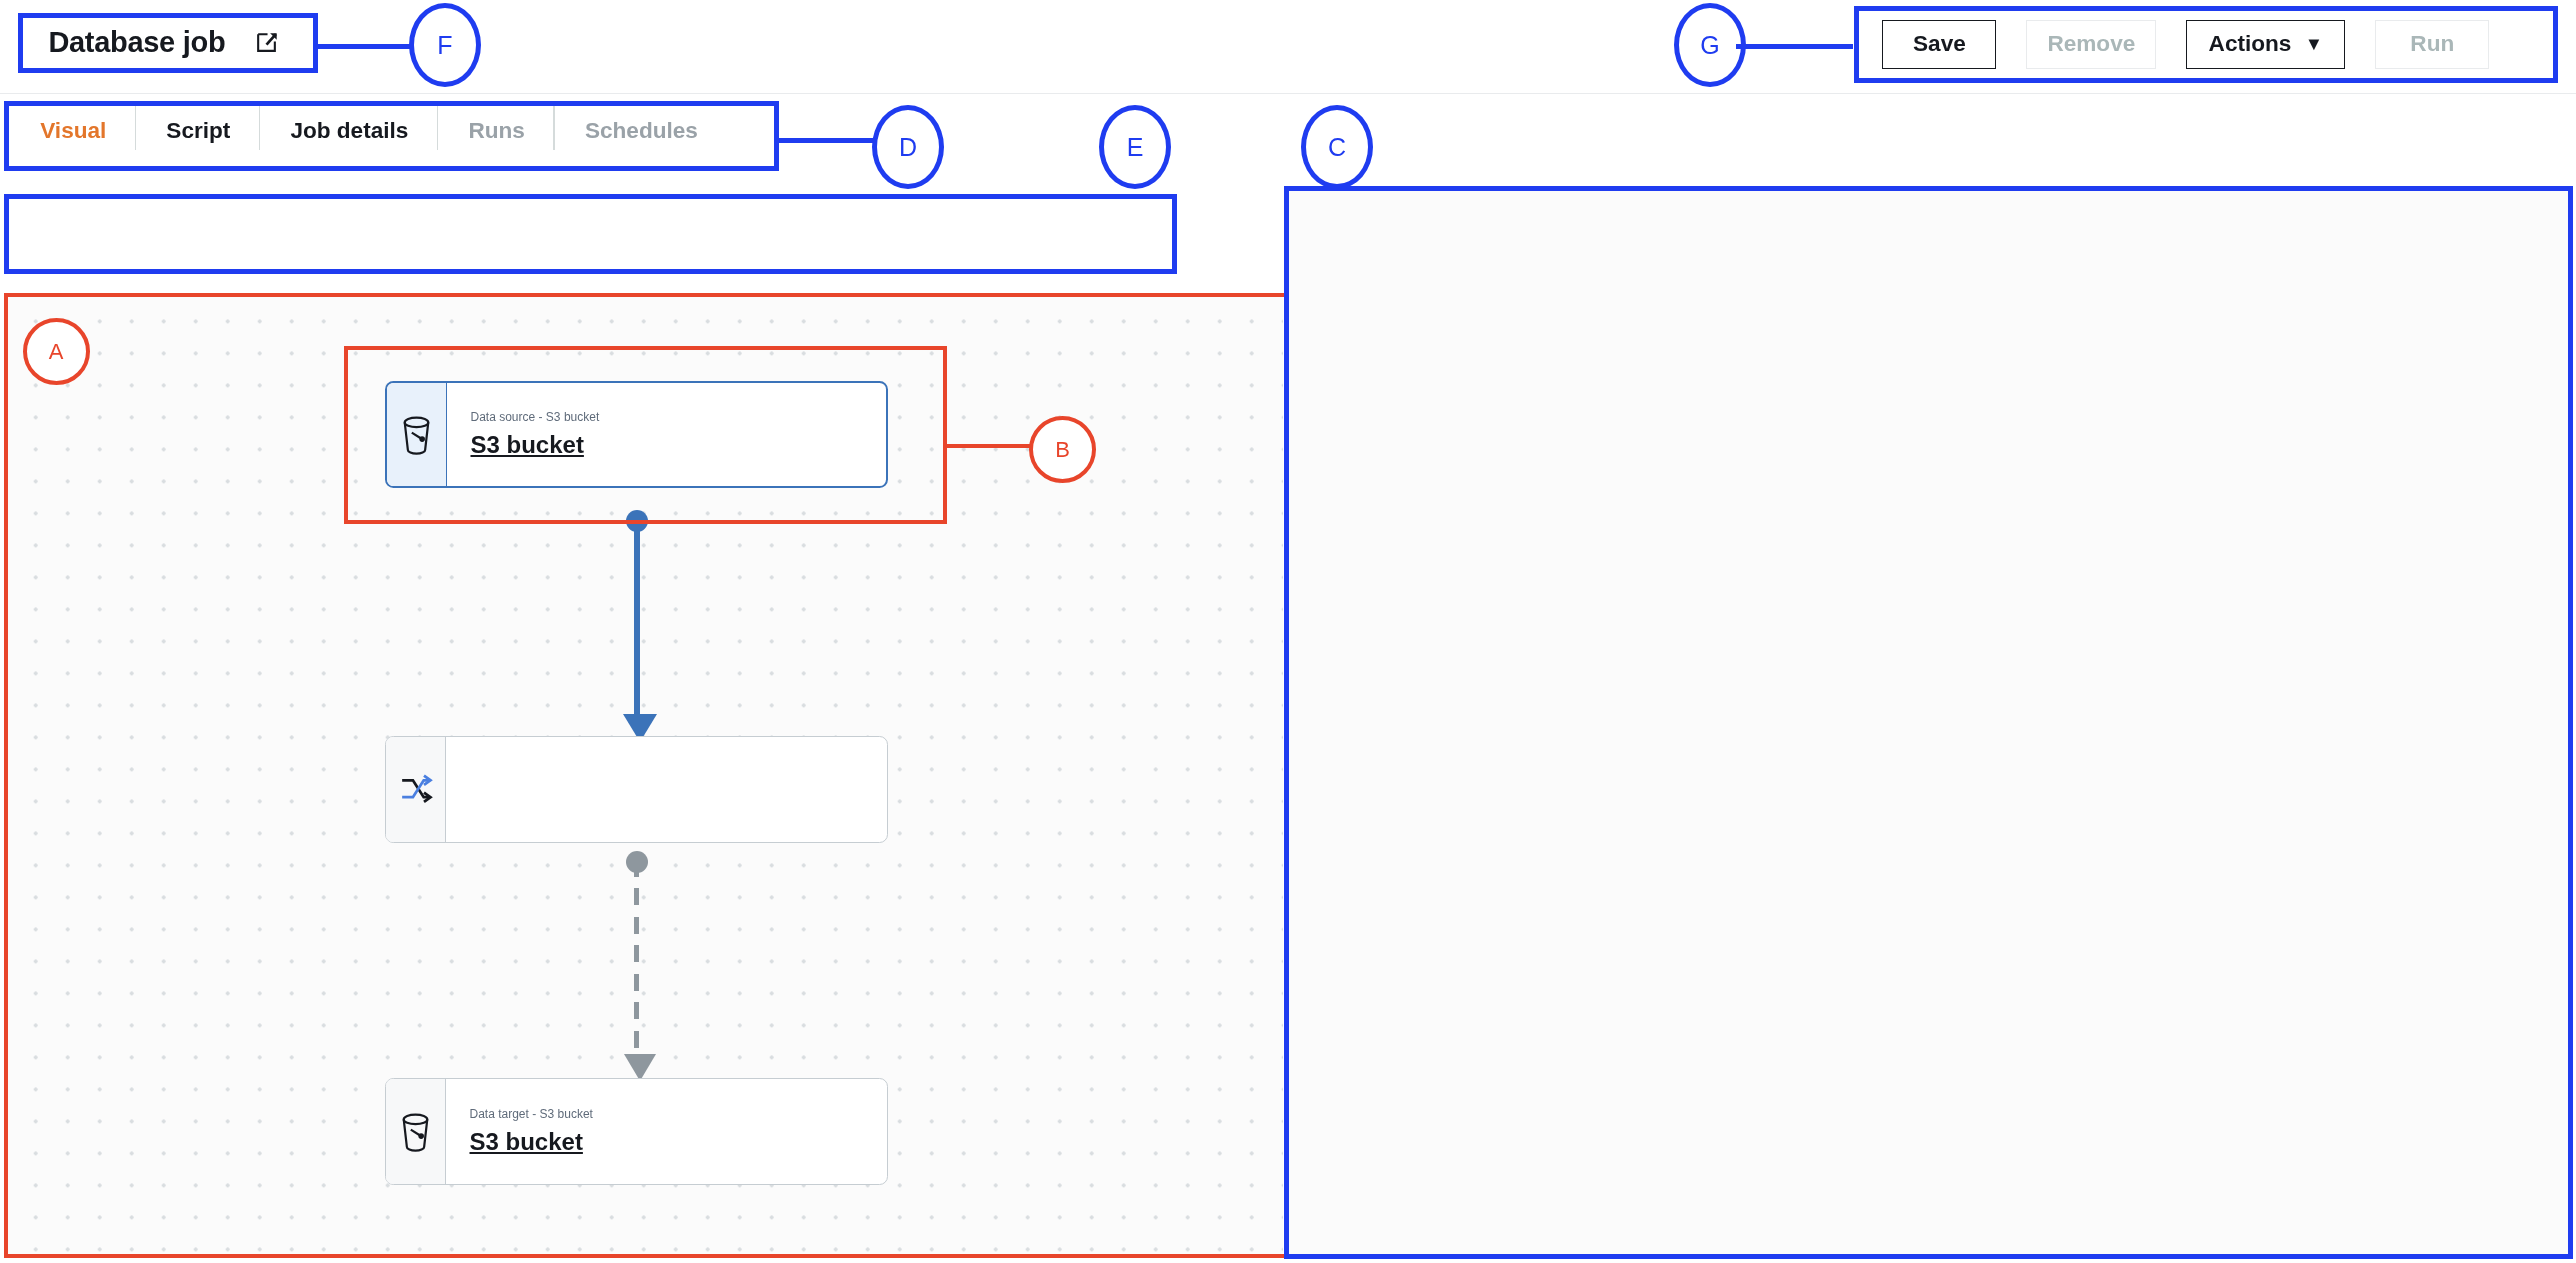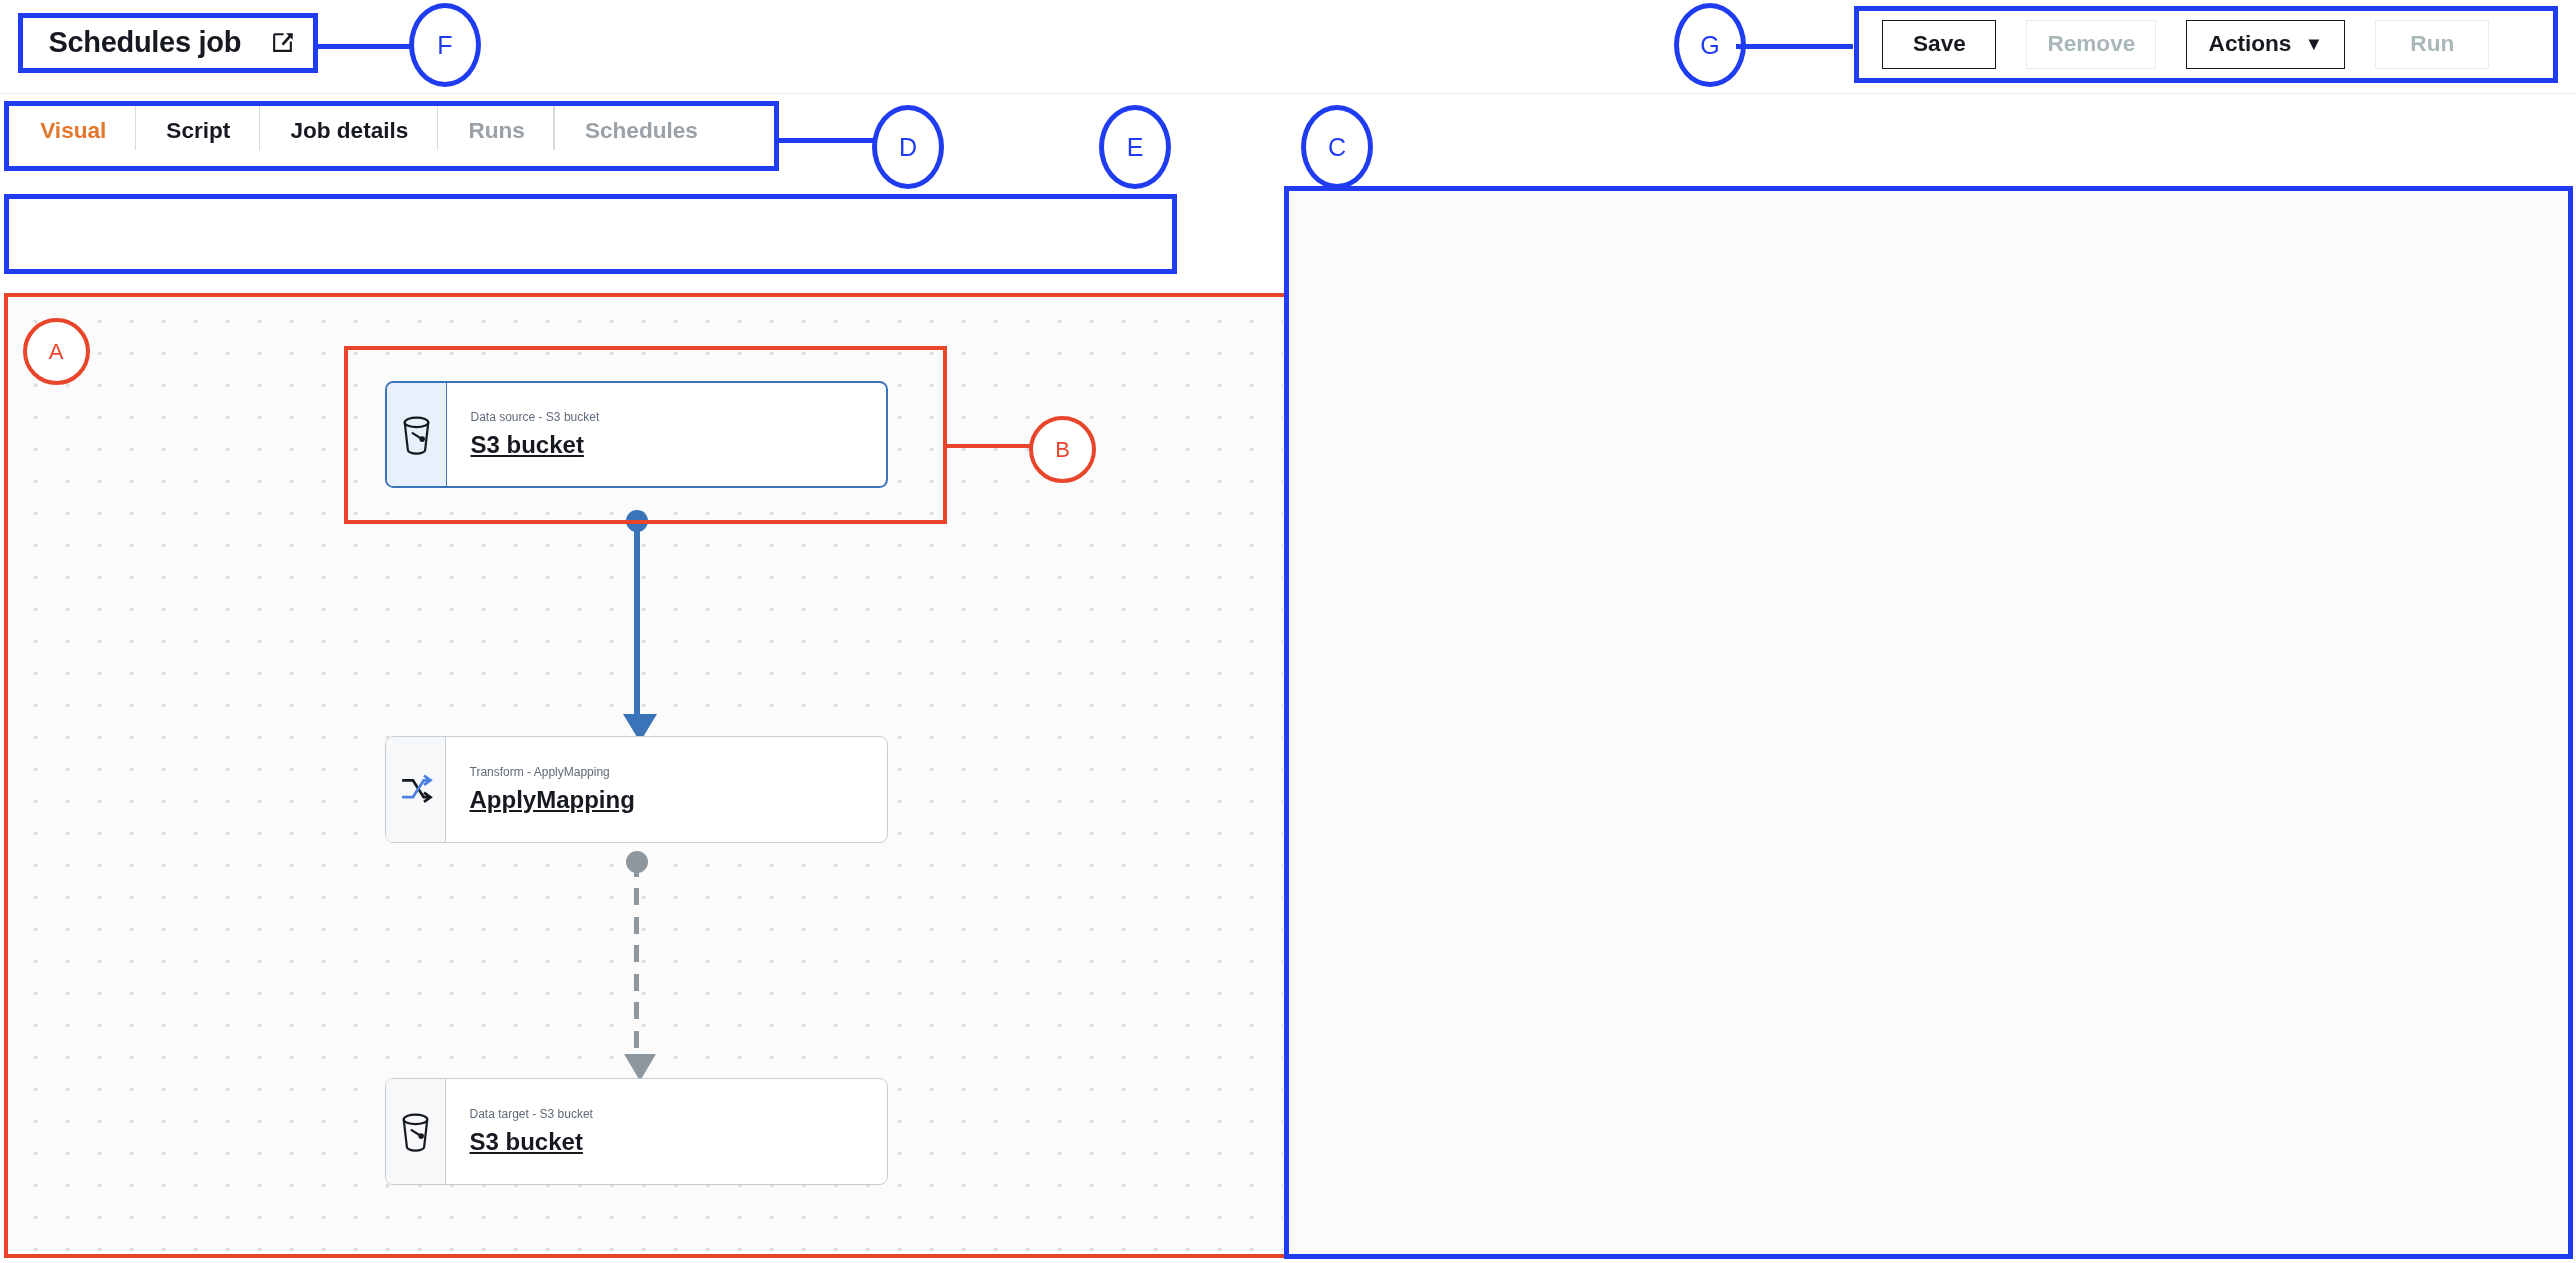--- a/index.html
+++ b/index.html
@@ -156,21 +156,21 @@
   .refresh.disabled{border-color:#c6cdd2;}
   .textinput{height:52px;border:1.7px solid #9aa2a8;border-radius:2.5px;background:#fff;margin-top:11.7px;width:100%;box-sizing:border-box;}
   .hint{font-size:20px;color:#5f6b7a;margin-top:18.4px;line-height:1.45;max-width:1207px;}
 </style>
 </head>
 <body>
 
 <div class="abs" id="titlebar"></div>
 
 <div class="abs" id="job-title-box">
-  <span id="job-title-text">Schedules job</span>
+  <span id="job-title-text">Database job</span>
   <span>
     <svg class="edit-ico" viewBox="0 0 24 24" fill="none" stroke="#16191f" stroke-width="2">
       <path d="M4 4 h9 M4 4 v16 h16 v-9"></path>
       <path d="M12 14 L21 4" stroke-width="2.6"></path>
       <path d="M15.5 3.2 L21.8 3.2 L21.8 9.4 Z" fill="#16191f" stroke="none"></path>
     </svg>
   </span>
 </div>
 <div class="abs" id="lead-F"></div>
 <div class="abs circ" id="circ-F">F</div>
@@ -335,24 +335,20 @@
 
 <div class="node plain" id="node-transform">
   <div class="nicon">
     <svg width="40" height="39" viewBox="0 0 26 24" fill="none" stroke-width="1.8">
       <path d="M4 6 L11 6 L18 17 L22 17" stroke="#16191f"></path>
       <path d="M18.2 14 L22.4 17 L18.2 20" stroke="#16191f"></path>
       <path d="M4 17 L11 17 L18 6 L22 6" stroke="#4a7fe0"></path>
       <path d="M18.2 3 L22.4 6 L18.2 9" stroke="#4a7fe0"></path>
     </svg>
   </div>
-  <div class="ntext">
-    <div class="nsub">Transform - ApplyMapping</div>
-    <div class="nname">ApplyMapping</div>
-  </div>
 </div>
 
 <div class="node plain" id="node-target">
   <div class="nicon">
     <svg width="39" height="44" viewBox="0 0 24 28" fill="none" stroke="#16191f" stroke-width="1.4">
       <ellipse cx="12" cy="6" rx="7.5" ry="3"></ellipse>
       <path d="M4.5 6 L6.5 23.5 a5.5 2.4 0 0 0 11 0 L19.5 6"></path>
       <path d="M9 12.5 L15.2 16.4"></path>
       <circle cx="15.6" cy="16.6" r="1.1" fill="#16191f"></circle>
     </svg>

